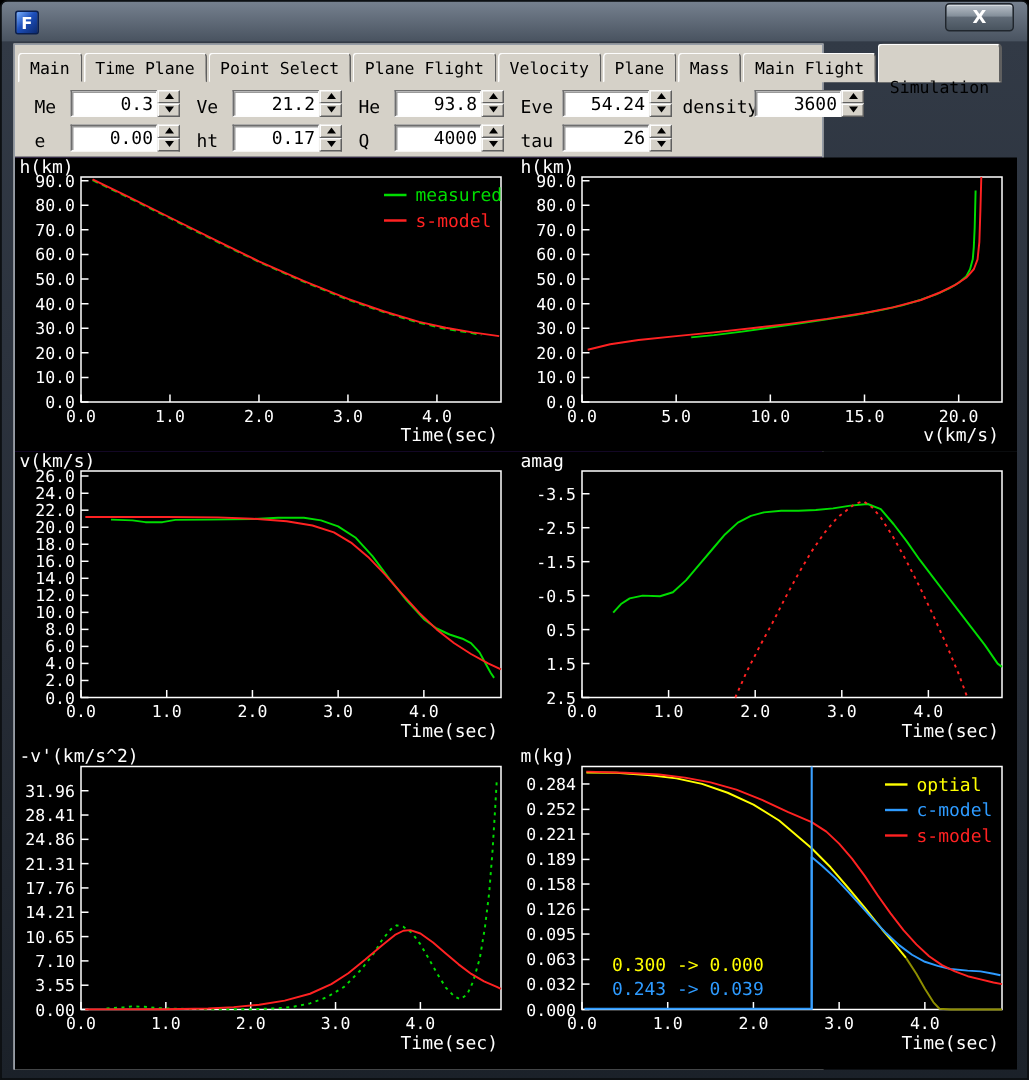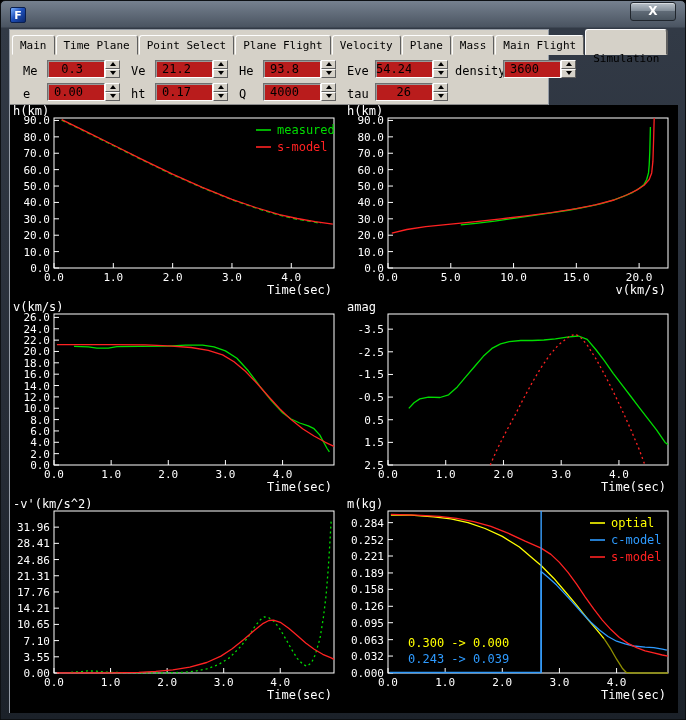--- a/index.html
+++ b/index.html
@@ -24,22 +24,22 @@
   .tab{height:20px;padding:3px 7px 2px;font-size:11px;color:#000;background:#d5d1c8;white-space:nowrap;
     border:1px solid;border-color:#fdfdfd #5f5f5f #d5d1c8 #fdfdfd;border-radius:3px 3px 0 0;margin-right:1px;cursor:pointer}
   .tab.active{height:23px;padding-top:22px;position:relative;z-index:2;box-shadow:1px 0 0 #5f5f5f}
 
   .params{position:relative;height:49px;padding-top:2px}
   .prow{display:flex;align-items:center;height:23px;padding-left:13px}
   .pfield{display:flex;align-items:flex-end;width:108px;flex:0 0 auto}
   .plabel{font-size:12px;color:#000;width:24px;flex:0 0 auto}
   .plabel.w-eve,.plabel.w-tau{width:28px}
   .plabel.w-density{width:48px}
-  .pinput{width:58px;height:18px;background:#b91c1c;color:#000;font:12px "DejaVu Sans Mono",monospace;
-    text-align:right;padding-right:21px;border:1px solid;border-color:#6e6e6e #fdfdfd #fdfdfd #6e6e6e;
+  .pinput{width:58px;height:18px;background:#ffffff;color:#000;font:12px "DejaVu Sans Mono",monospace;
+    text-align:right;padding-right:2px;border:1px solid;border-color:#6e6e6e #fdfdfd #fdfdfd #6e6e6e;
     box-shadow:inset 1px 1px 0 #9a9a9a;outline:none;flex:0 0 auto}
   .spin{width:15px;height:18px;display:flex;flex-direction:column;flex:0 0 auto}
   .spinbtn{flex:1;background:#d5d1c8;border:1px solid;border-color:#fdfdfd #5f5f5f #5f5f5f #fdfdfd;position:relative;cursor:pointer}
   .spinbtn::after{content:"";position:absolute;left:50%;top:50%;transform:translate(-50%,-50%);
     border-left:3px solid transparent;border-right:3px solid transparent}
   .spinbtn.up::after{border-bottom:4px solid #000}
   .spinbtn.down::after{border-top:4px solid #000}
   .quote-btn{position:absolute;right:16px;top:5px;width:98px;height:21px;background:#d5d1c8;color:#000;
     font:12px "DejaVu Sans Mono",monospace;border:1px solid;border-color:#fdfdfd #4a4a4a #4a4a4a #fdfdfd;
     box-shadow:1px 1px 0 #2a2a2a;cursor:pointer}

